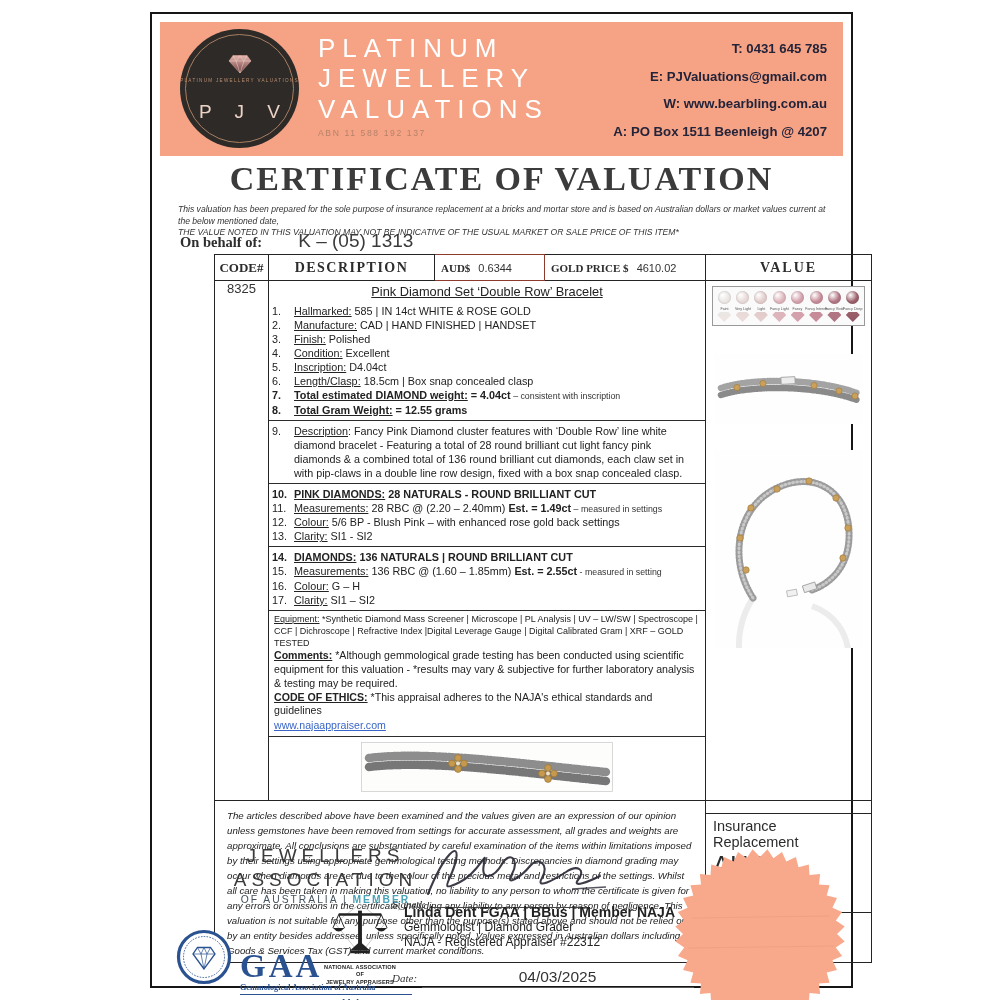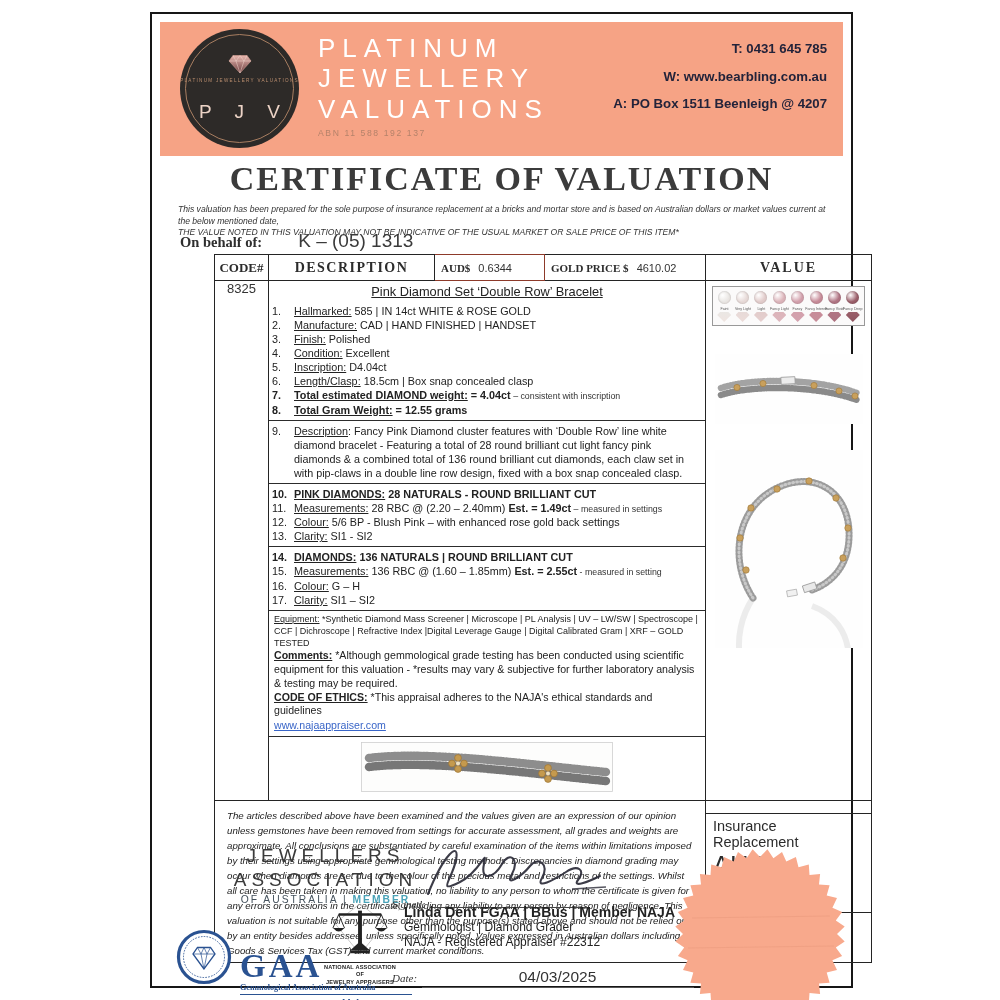--- a/index.html
+++ b/index.html
@@ -134,20 +134,21 @@
     <div class="brand">
       <div id="brand-lines">
           <div class="brand-line">PLATINUM</div>
           <div class="brand-line">JEWELLERY</div>
           <div class="brand-line">VALUATIONS</div>
         </div>
       <div class="abn">ABN 11 588 192 137</div>
     </div>
     <div class="contacts" id="contact-list">
         <div class="contact-line">T: 0431 645 785</div>
+        <div class="contact-line">E: PJValuations@gmail.com</div>
         <div class="contact-line">W: www.bearbling.com.au</div>
         <div class="contact-line">A: PO Box 1511 Beenleigh @ 4207</div>
       </div>
   </div>
 
   <div class="title">CERTIFICATE OF VALUATION</div>
   <div class="intro">
     <span>This valuation has been prepared for the sole purpose of insurance replacement at a bricks and mortar store and is based on Australian dollars or market values current at the below mentioned date,</span><br>
     <span>THE VALUE NOTED IN THIS VALUATION MAY NOT BE INDICATIVE OF THE USUAL MARKET OR SALE PRICE OF THIS ITEM*</span>
   </div>

